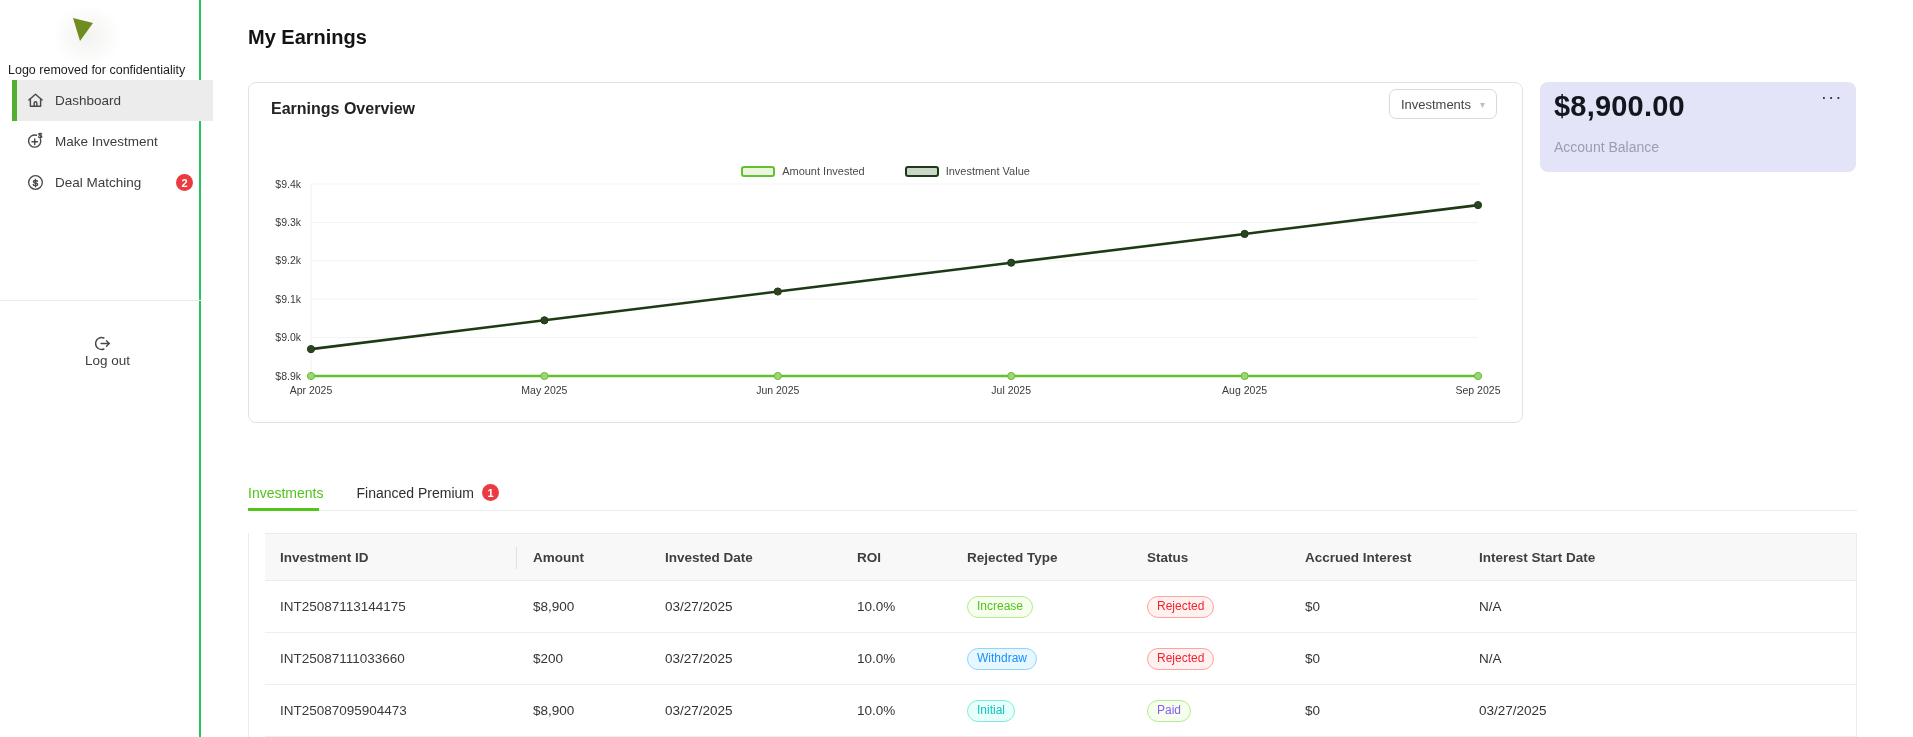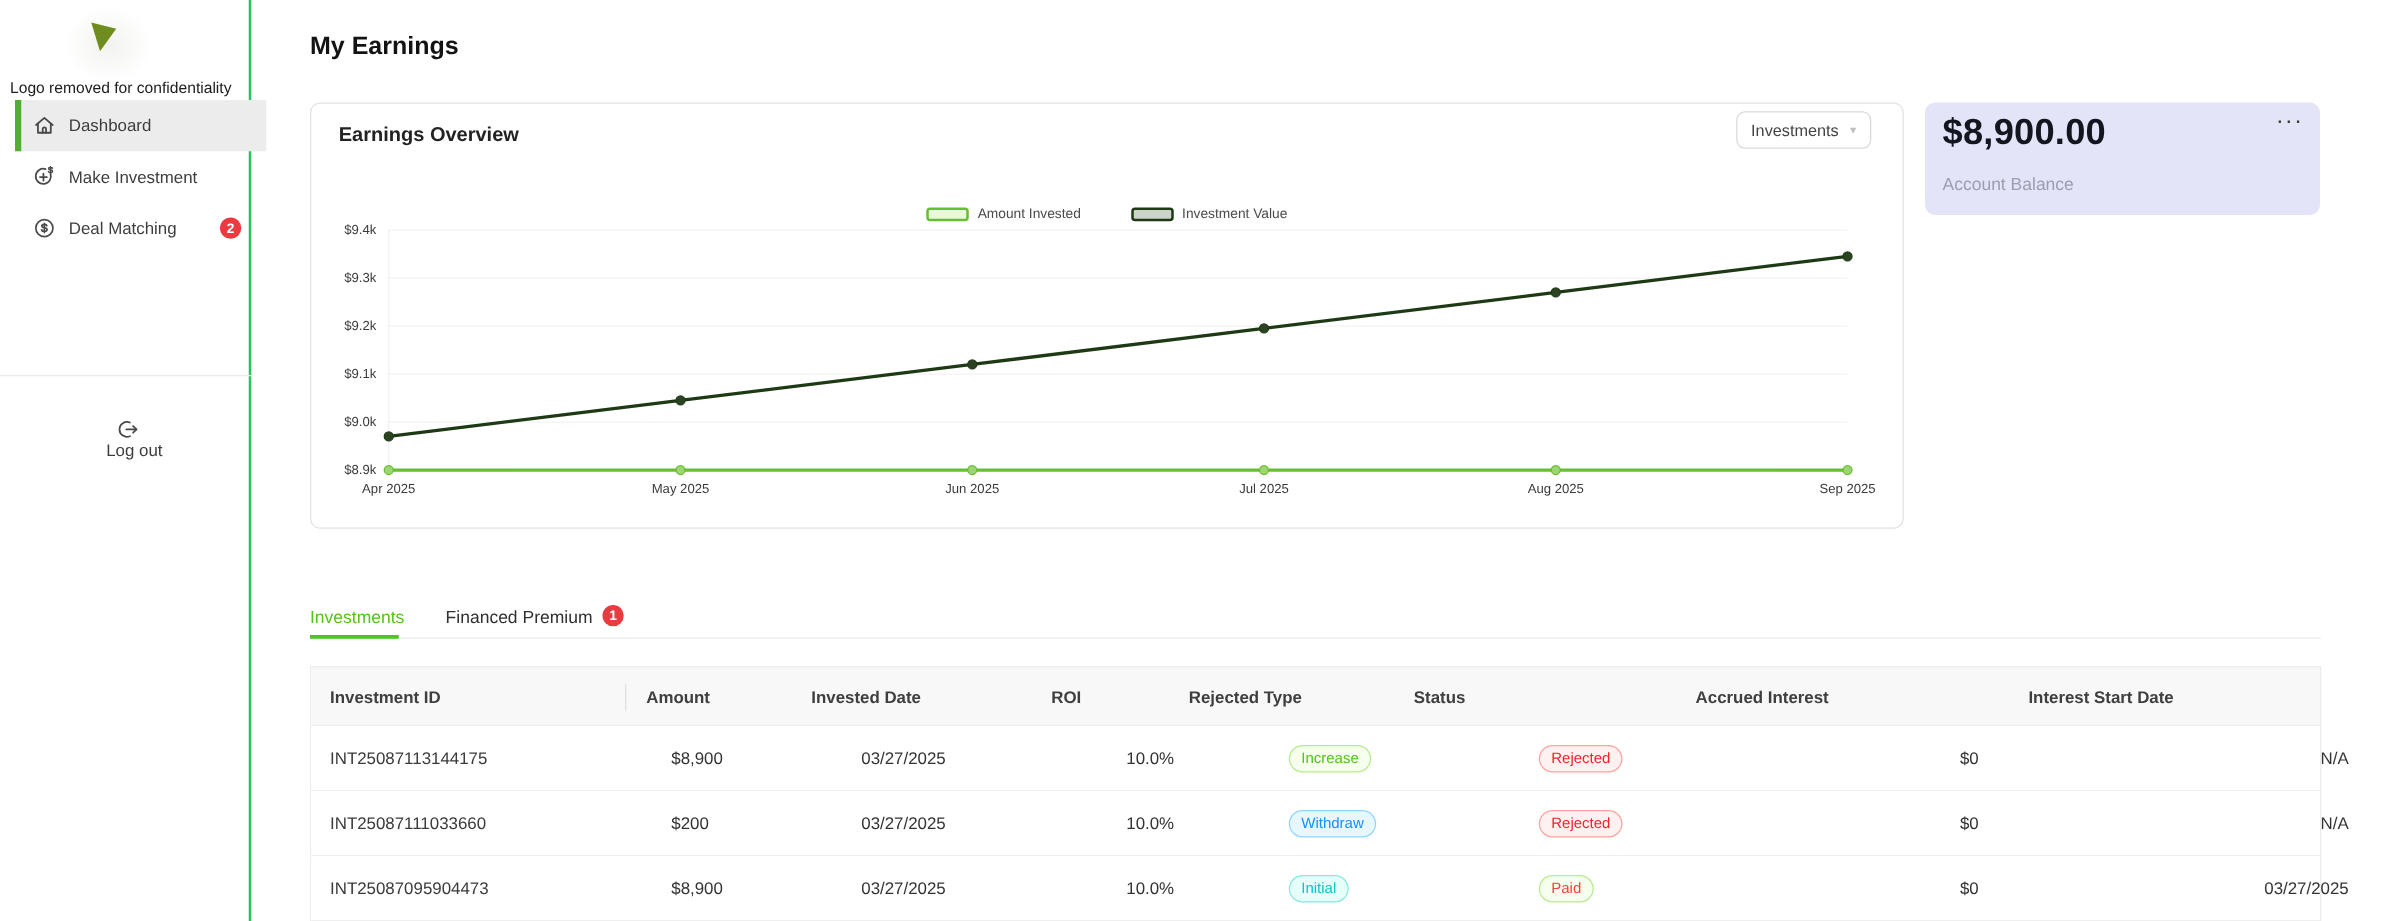--- a/index.html
+++ b/index.html
@@ -104,41 +104,41 @@
   .tab-badge {
     width: 17px; height: 17px; border-radius: 50%; background: #e93b40; color: #fff;
     font-size: 11px; display: flex; align-items: center; justify-content: center; font-weight: bold;
   }
   .tabs-underline-track { position: absolute; left: 248px; top: 510px; width: 1609px; height: 1px; background: #ebebeb; }
   .tabs-underline { position: absolute; left: 248px; top: 508px; width: 71px; height: 2.5px; background: #52c41a; z-index: 1; }
 
   
   .earnings-table {
     position: absolute; left: 248px; top: 533px; width: 1609px;
-    border-left: 1px solid #ececec; border-right: 1px solid #ececec;
+    border-left: 1px solid #ececec; border-right: 1px solid #ececec; padding-left: 16px;
   }
   .t-row {
     display: grid;
     grid-template-columns: 252px 132px 192px 110px 180px 174px 174px 276px 1fr;
     align-items: center;
   }
   .t-head {
     height: 48px; background: #f8f8f8;
     border-top: 1px solid #ececec; border-bottom: 1px solid #ececec;
   }
   .t-head .th {
     position: relative; font-size: 13.5px; font-weight: 700; color: #3f3f3f;
     padding-left: 16px;
   }
   .t-head .th:first-child { padding-left: 15px; }
   .t-head .th:first-child::after {
     content: ""; position: absolute; right: 0; top: -3px; width: 1px; height: 22px; background: #e0e0e0;
   }
-  .t-head .th.center, .t-body .td.center { text-align: right; padding-left: 0; }
-  .t-body .t-row { height: 52px; border-bottom: 1px solid #efefef; background: #fff; gap: 20px; }
+  .t-head .th.center, .t-body .td.center { text-align: left; padding-left: 0; }
+  .t-body .t-row { height: 52px; border-bottom: 1px solid #efefef; background: #fff; }
   .t-body .td { font-size: 13.5px; color: #333; padding-left: 16px; }
   .t-body .td:first-child { padding-left: 15px; color: #3a3a3a; }
   .pill {
     display: inline-block; padding: 2.5px 9px; border-radius: 11px;
     font-size: 12px; line-height: 15px; border: 1px solid;
   }
 </style>
 </head>
 <body>
 
@@ -293,18 +293,18 @@
         <div class="td"><span class="pill" style="background: rgb(255, 241, 240); border-color: rgb(255, 163, 158); color: rgb(245, 34, 45);">Rejected</span></div>
         <div class="td center">$0</div>
         <div class="td center">N/A</div>
       </div>
       <div class="t-row">
         <div class="td">INT25087095904473</div>
         <div class="td">$8,900</div>
         <div class="td">03/27/2025</div>
         <div class="td">10.0%</div>
         <div class="td"><span class="pill" style="background: rgb(230, 255, 251); border-color: rgb(135, 232, 222); color: rgb(19, 194, 194);">Initial</span></div>
-        <div class="td"><span class="pill" style="background: rgb(246, 255, 237); border-color: rgb(183, 235, 143); color: #ef4444;">Paid</span></div>
+        <div class="td"><span class="pill" style="background: rgb(246, 255, 237); border-color: rgb(183, 235, 143); color: #8b5cf6;">Paid</span></div>
         <div class="td center">$0</div>
         <div class="td center">03/27/2025</div>
       </div>
     </div>
 </div>
 
 </body></html>

